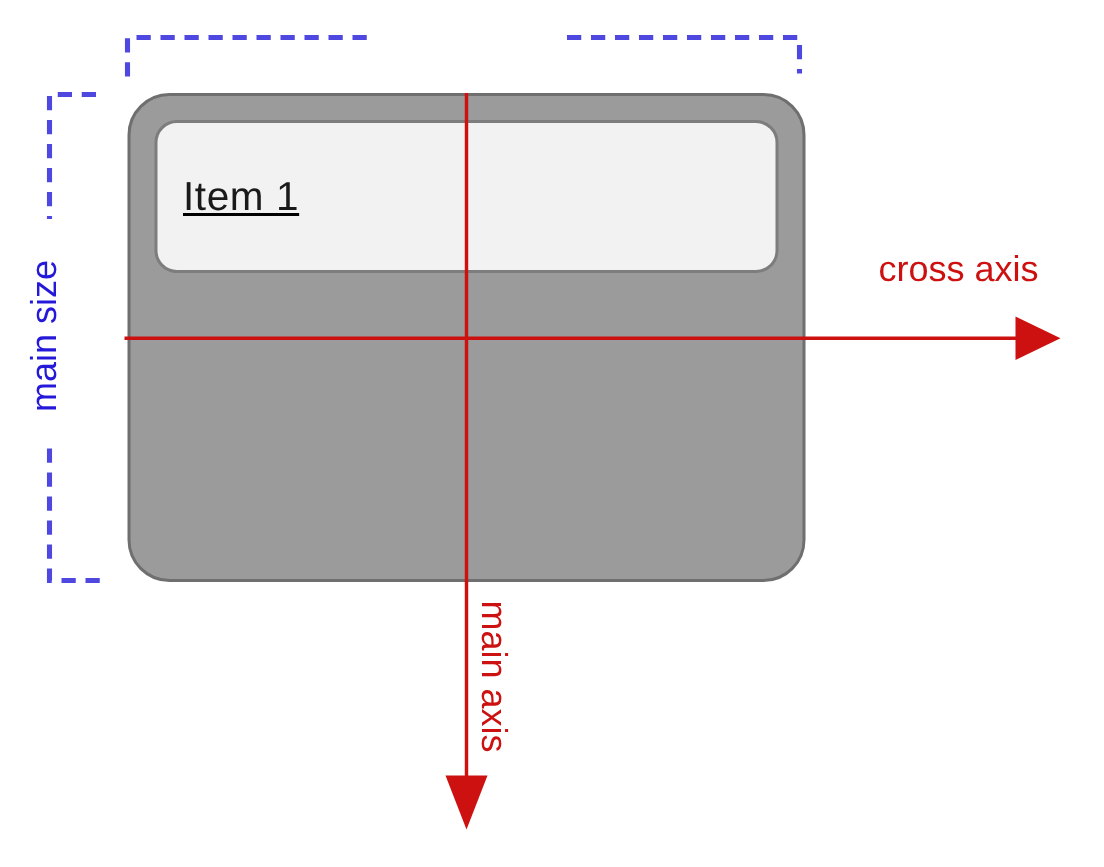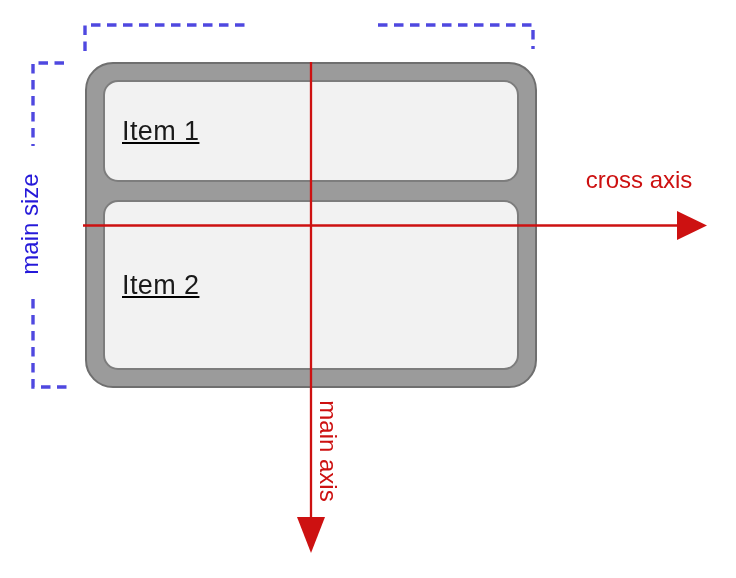--- a/index.html
+++ b/index.html
@@ -81,23 +81,20 @@
 </style>
 </head>
 <body>
 
 <div class="stage">
 
   <div class="flex-container">
     <div class="flex-item item-1">
       <span>Item 1</span>
     </div>
-    <div class="flex-item item-2">
-      <span>Item 2</span>
-    </div>
   </div>
 
   <svg class="overlay" viewBox="0 0 736 578">
 
     <g>
       <path class="dash" d="M 85,51 L 85,25 L 247,25"></path>
       <path class="dash" d="M 378,25 L 533,25 L 533,49"></path>
     </g>
 
     <g>

